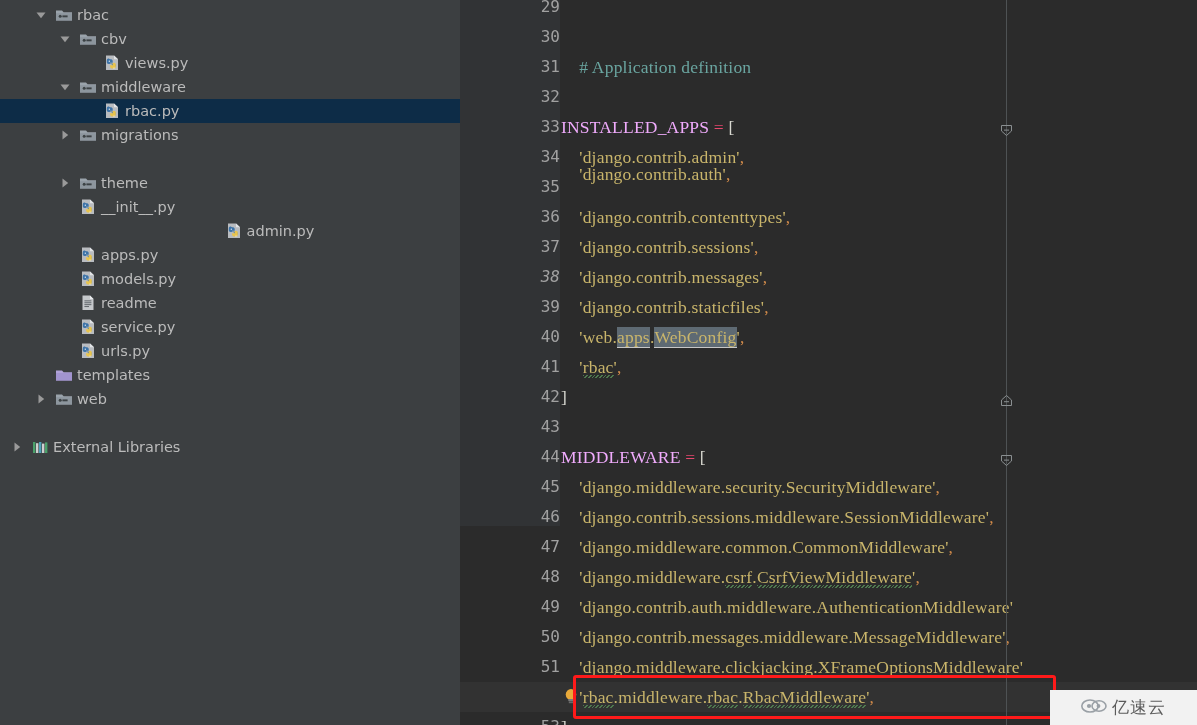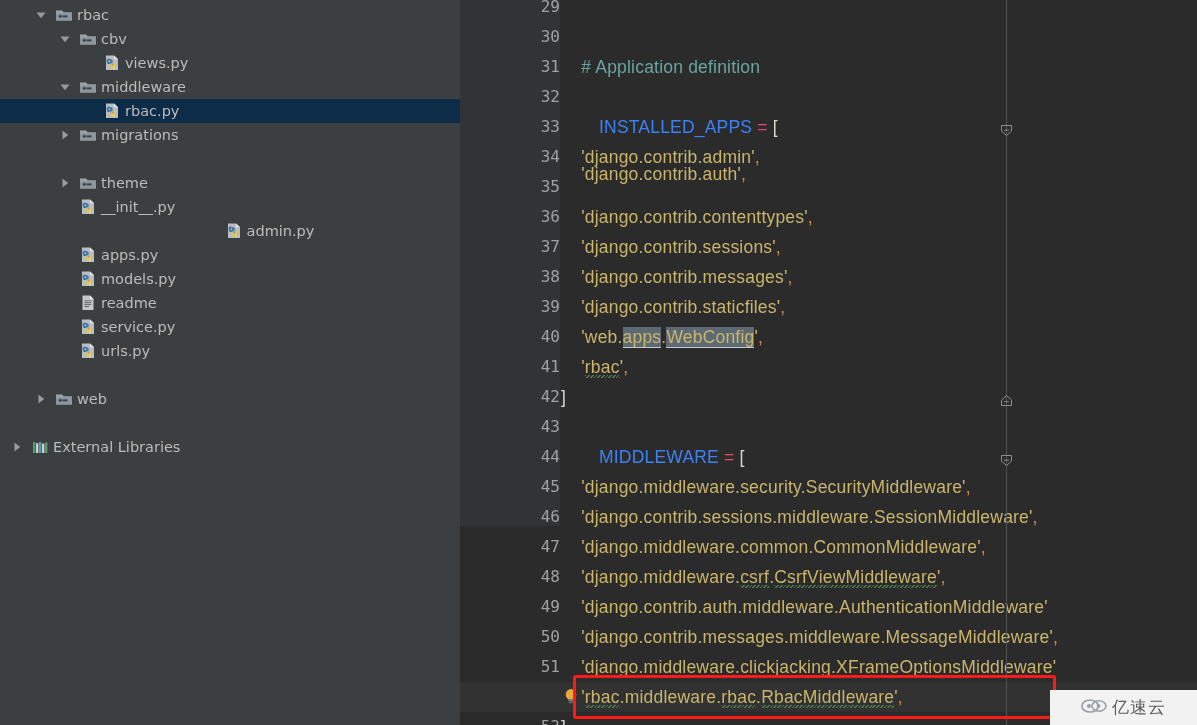--- a/index.html
+++ b/index.html
@@ -73,28 +73,28 @@
     color: #a1a1a1;
     line-height: 30px;
     height: 30px;
   }
   .code-line {
     position: absolute;
     left: 101px;
     height: 30px;
     line-height: 30px;
     white-space: pre;
-    font-family: Liberation Sans, sans-serif;
+    font-family: Liberation Serif, serif;
     font-size: 17.5px;
     letter-spacing: 0.2px;
   }
   .code-line .tok { white-space: pre; }
   .c-str  { color: #c9b56b; }
   .c-cmt  { color: #6aa5a0; }
-  .c-id   { color: #3b82f6; margin-left: 38px; }
+  .c-id   { color: #f0abfc; }
   .c-op   { color: #e8476e; }
   .c-punc { color: #d8d8d0; }
   .c-comma{ color: #d08a4a; }
   .c-brk  { color: #d8d8d0; }
 
   .hl-ident {
     background: #5e6a73;
     border-bottom: 1px solid #c7c7c7;
   }
   .sq {
@@ -385,20 +385,32 @@
           <svg width="18" height="18" viewBox="0 0 18 18">
             <path d="M3 1.5 L11 1.5 L15 5.2 L15 16 L3 16 Z" fill="#b9bcc0"></path>
             <path d="M11 1.5 L15 5.2 L11 5.2 Z" fill="#e2e4e6"></path>
             <path d="M8.2 7.0 c2.2 0 3.0 0.7 3.0 2.1 l0 1.6 -3.1 0 0 0.9 4.4 0 c1.3 0 1.9 0.9 1.9 2.2 0 1.4-0.7 2.3-1.9 2.3 l-1.4 0 0-1.9 c0-1.1-0.8-1.9-2.0-1.9 l-2.4 0 c-1.1 0-1.9-0.8-1.9-1.9 l0-2.2 c0-1.2 0.9-1.9 2.1-1.9 z" fill="#3c73a8" transform="translate(-0.6,-1.2) scale(0.92)"></path>
             <path d="M12.2 9.4 c1.2 0 1.9 0.8 1.9 1.9 l0 2.3 c0 1.2-0.9 1.9-2.1 1.9 l-2.1 0 c-1.2 0-2.0-0.7-2.0-2.0 l0-1.5 3.1 0 0-1.0 -1.9 0 z" fill="#e8c44d" transform="translate(-0.2,0.2) scale(0.92)"></path>
             <circle cx="6.3" cy="7.2" r="0.62" fill="#ffffff"></circle>
             <circle cx="11.0" cy="14.0" r="0.62" fill="#ffffff"></circle>
           </svg>
         </span>
         <span class="label">urls.py</span>
+      </div>
+      <div class="tree-row" style="position: absolute; left: 0px; right: 0px; top: 363px;">
+        <div style="width: 34px; flex: 0 0 auto; height: 24px;"></div>
+        <span class="arrow"></span>
+        <span style="flex: 0 0 6px;"></span>
+        <span class="icon">
+          <svg width="18" height="16" viewBox="0 0 18 16">
+            <path d="M1 3.5 L7 3.5 L8.6 5.2 L17 5.2 L17 13.5 L1 13.5 Z" fill="#b0a2d8"></path>
+            <rect x="1" y="6.0" width="16" height="7.5" fill="#a294cf"></rect>
+          </svg>
+        </span>
+        <span class="label">templates</span>
       </div>
       <div class="tree-row" style="position: absolute; left: 0px; right: 0px; top: 387px;">
         <div style="width: 34px; flex: 0 0 auto; height: 24px;"></div>
         <span class="arrow">
           <svg width="12" height="12" viewBox="0 0 12 12">
             <path d="M3.5 1.5 L3.5 10.5 L9.2 6 Z" fill="#9a9a9a"></path>
           </svg>
         </span>
         <span style="flex: 0 0 6px;"></span>
         <span class="icon">
@@ -436,21 +448,21 @@
     <div id="gutter">
         <div class="ln" style="top: -8px;">29</div>
         <div class="ln" style="top: 22px;">30</div>
         <div class="ln" style="top: 52px;">31</div>
         <div class="ln" style="top: 82px;">32</div>
         <div class="ln" style="top: 112px;">33</div>
         <div class="ln" style="top: 142px;">34</div>
         <div class="ln" style="top: 172px;">35</div>
         <div class="ln" style="top: 202px;">36</div>
         <div class="ln" style="top: 232px;">37</div>
-        <div class="ln" style="top: 262px;">38</div>
+        <div class="ln" style="top: 262px; font-style: italic;">38</div>
         <div class="ln" style="top: 292px;">39</div>
         <div class="ln" style="top: 322px;">40</div>
         <div class="ln" style="top: 352px;">41</div>
         <div class="ln" style="top: 382px;">42</div>
         <div class="ln" style="top: 412px;">43</div>
         <div class="ln" style="top: 442px;">44</div>
         <div class="ln" style="top: 472px;">45</div>
         <div class="ln" style="top: 502px;">46</div>
         <div class="ln" style="top: 532px;">47</div>
         <div class="ln" style="top: 562px;">48</div>

